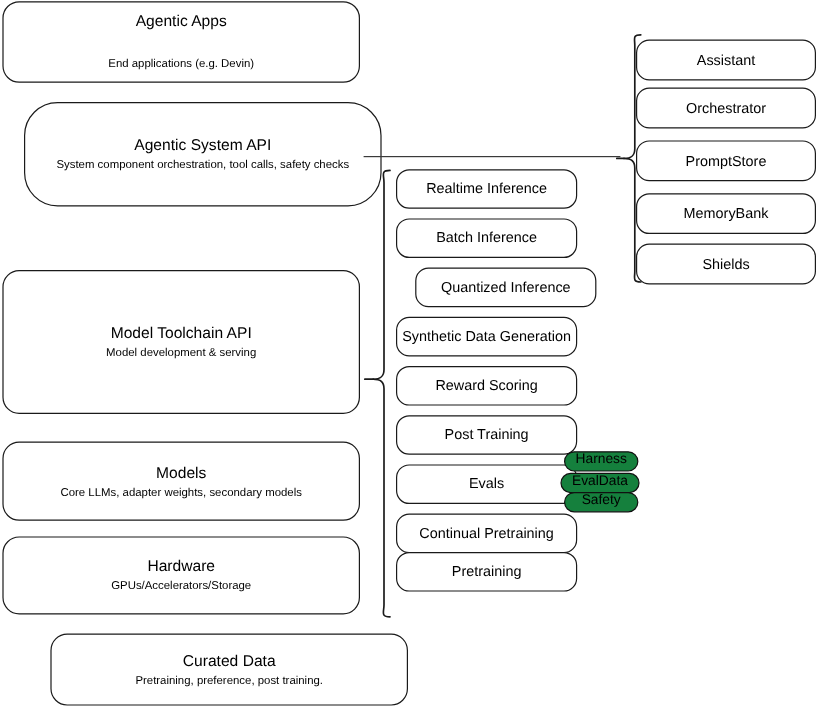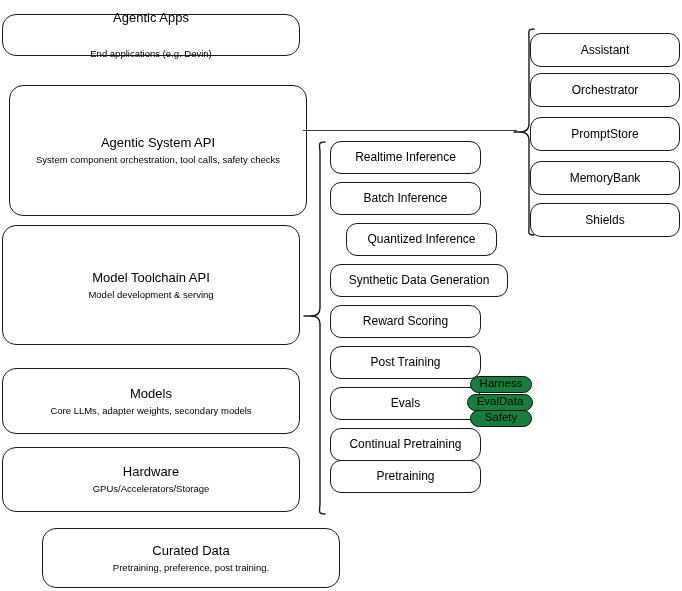--- a/index.html
+++ b/index.html
@@ -83,26 +83,26 @@
     position: absolute;
     z-index: 2;
   }
   .brace svg { display: block; overflow: visible; }
 </style>
 </head>
 <body>
 
 <div id="canvas">
 
-  <div class="box layer-box" style="left:2px; top:14px; width:298px; height:42px;gap:19px;">
+  <div class="box layer-box" style="left:2px; top:1px; width:298px; height:68px;gap:19px;">
     <div class="layer-title">Agentic Apps</div>
     <div class="layer-sub">End applications (e.g. Devin)</div>
   </div>
 
-  <div class="box layer-box" style="left:9px; top:85px; width:298px; height:131px;">
+  <div class="box layer-box" style="left:20px; top:85px; width:298px; height:87px;border-radius:28px;">
     <div class="layer-title">Agentic System API</div>
     <div class="layer-sub">System component orchestration, tool calls, safety checks</div>
   </div>
 
   <div class="box layer-box" style="left:2px; top:225px; width:298px; height:120px;">
     <div class="layer-title">Model Toolchain API</div>
     <div class="layer-sub">Model development &amp; serving</div>
   </div>
 
   <div class="box layer-box" style="left:2px; top:368px; width:298px; height:66px;">
@@ -138,21 +138,21 @@
 
   <div class="box cap-box" style="left:330px; top:141px; width:151px; height:33px;">
     <span>Realtime Inference</span>
   </div>
   <div class="box cap-box" style="left:330px; top:182px; width:151px; height:33px;">
     <span>Batch Inference</span>
   </div>
   <div class="box cap-box" style="left:346px; top:223px; width:151px; height:33px;">
     <span>Quantized Inference</span>
   </div>
-  <div class="box cap-box" style="left:330px; top:264px; width:178px; height:33px;justify-content:center;">
+  <div class="box cap-box" style="left:330px; top:264px; width:151px; height:33px;justify-content:center;">
     <span>Synthetic Data Generation</span>
   </div>
   <div class="box cap-box" style="left:330px; top:305px; width:151px; height:33px;">
     <span>Reward Scoring</span>
   </div>
   <div class="box cap-box" style="left:330px; top:346px; width:151px; height:33px;">
     <span>Post Training</span>
   </div>
   <div class="box cap-box" style="left:330px; top:387px; width:151px; height:33px;">
     <span>Evals</span>

